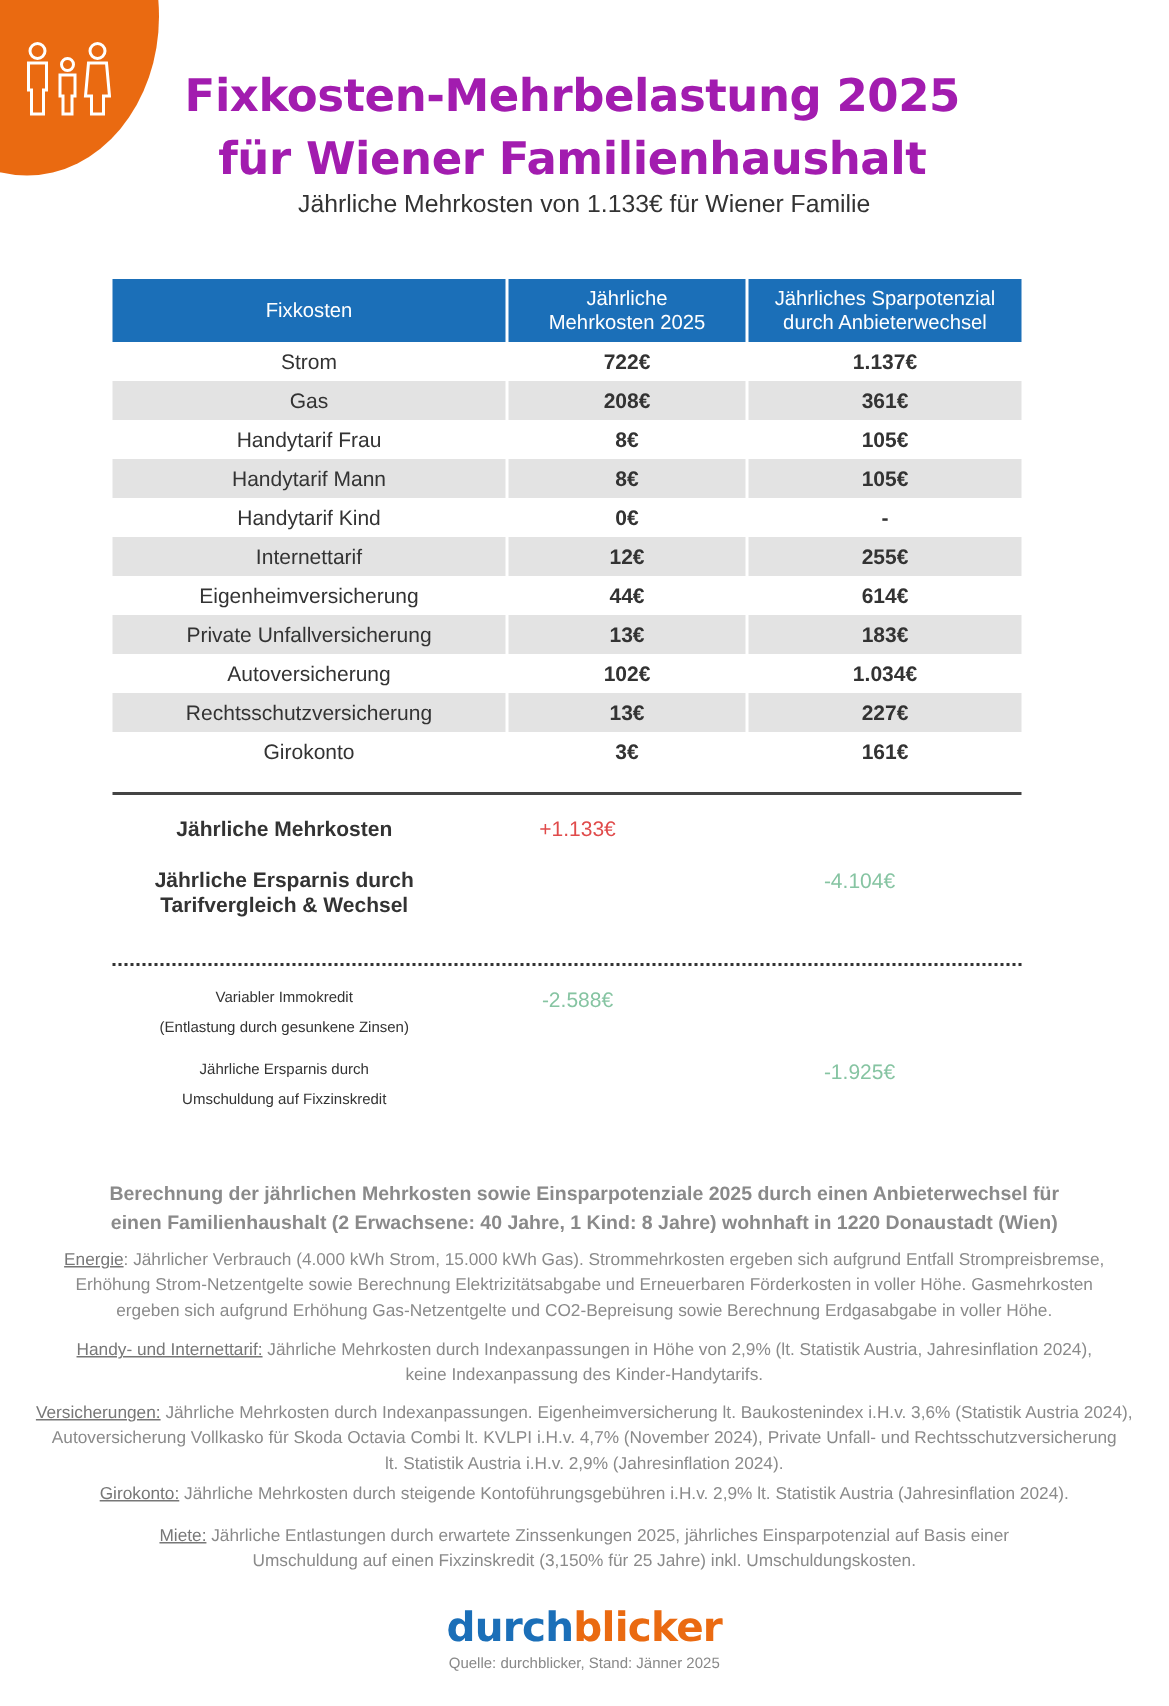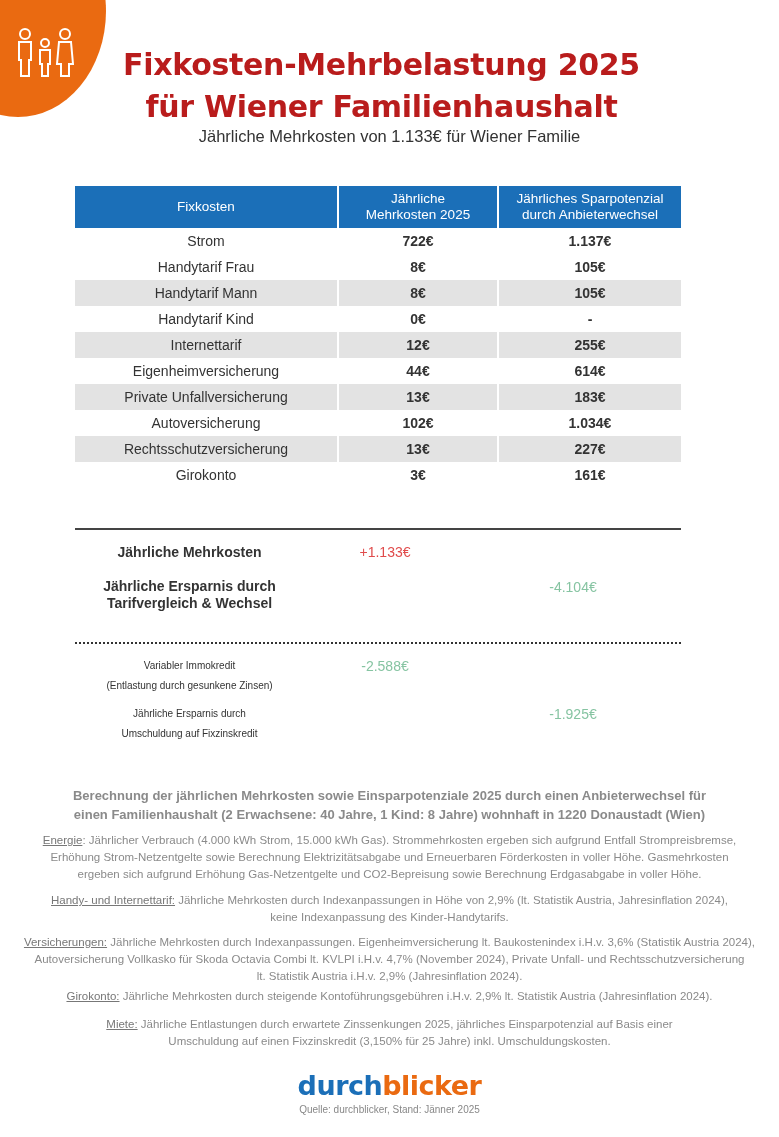--- a/index.html
+++ b/index.html
@@ -8,21 +8,21 @@
 
     .badge {
       position: absolute; left: -70px; top: -95px;
       width: 176px; height: 212px; border-radius: 50%;
       background: #ea6a11;
     }
     .badge svg { position: absolute; left: 86px; top: 123px; }
 
     .title {
       position: absolute; left: 0; right: 16px; top: 44px;
-      text-align: center; color: #b91c1c;
+      text-align: center; color: #a21caf;
       font-family: "DejaVu Sans", sans-serif; font-weight: bold;
       font-size: 30px; line-height: 42px; letter-spacing: -0.3px;
     }
     .subtitle {
       position: absolute; left: 0; right: 0; top: 127px;
       text-align: center; color: #333333;
       font-weight: normal; font-size: 16.5px;
     }
 
     table.main {
@@ -114,20 +114,25 @@
           <div>durch Anbieterwechsel</div>
       </th>
     </tr>
   </thead>
   <tbody id="table-body">
       <tr>
         <td>Strom</td>
         <td class="val">722€</td>
         <td class="val">1.137€</td>
       </tr>
+      <tr class="alt">
+        <td>Gas</td>
+        <td class="val">208€</td>
+        <td class="val">361€</td>
+      </tr>
       <tr>
         <td>Handytarif Frau</td>
         <td class="val">8€</td>
         <td class="val">105€</td>
       </tr>
       <tr class="alt">
         <td>Handytarif Mann</td>
         <td class="val">8€</td>
         <td class="val">105€</td>
       </tr>

